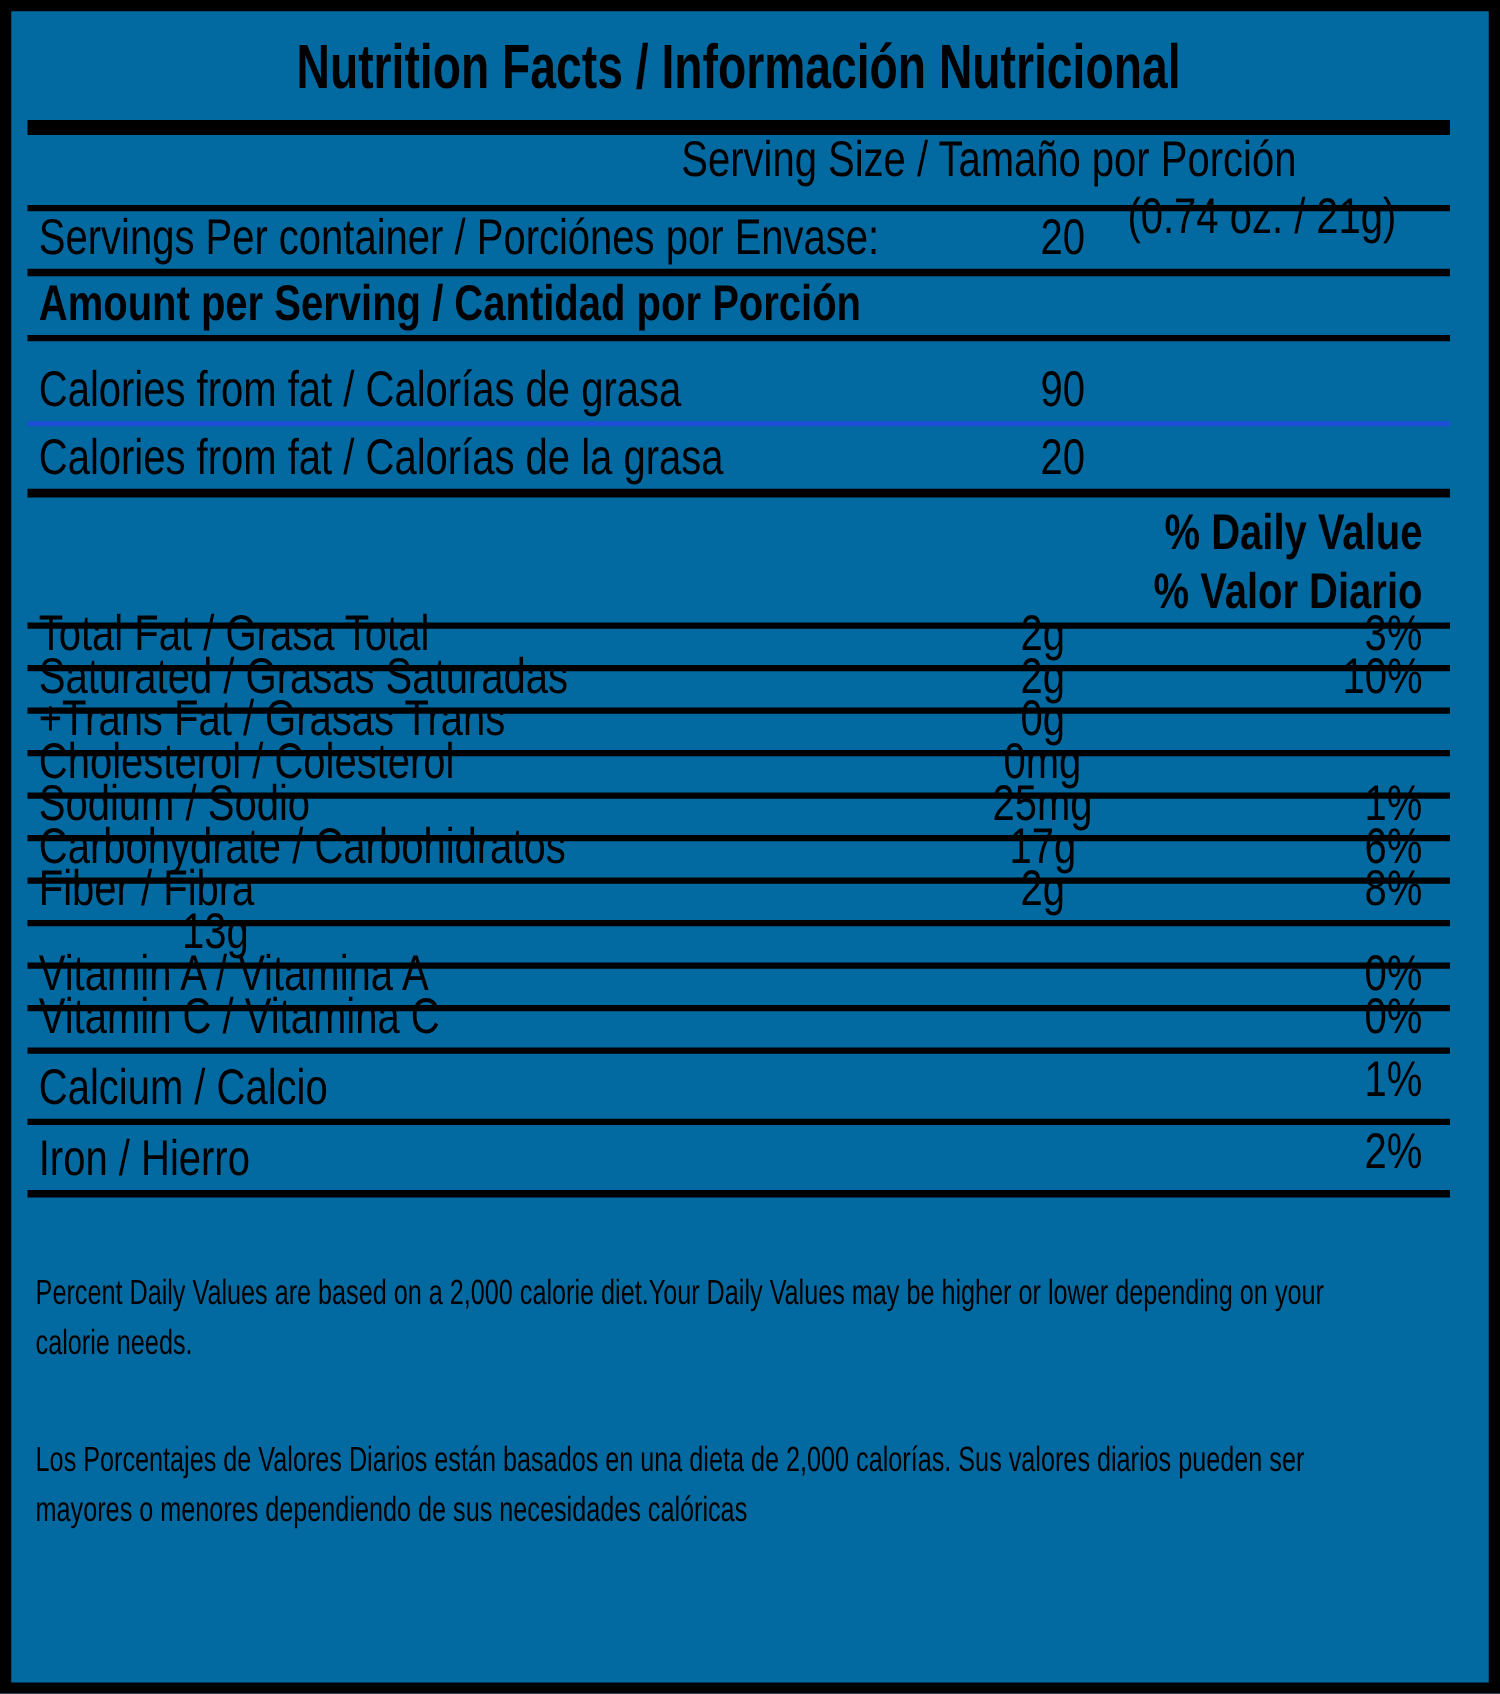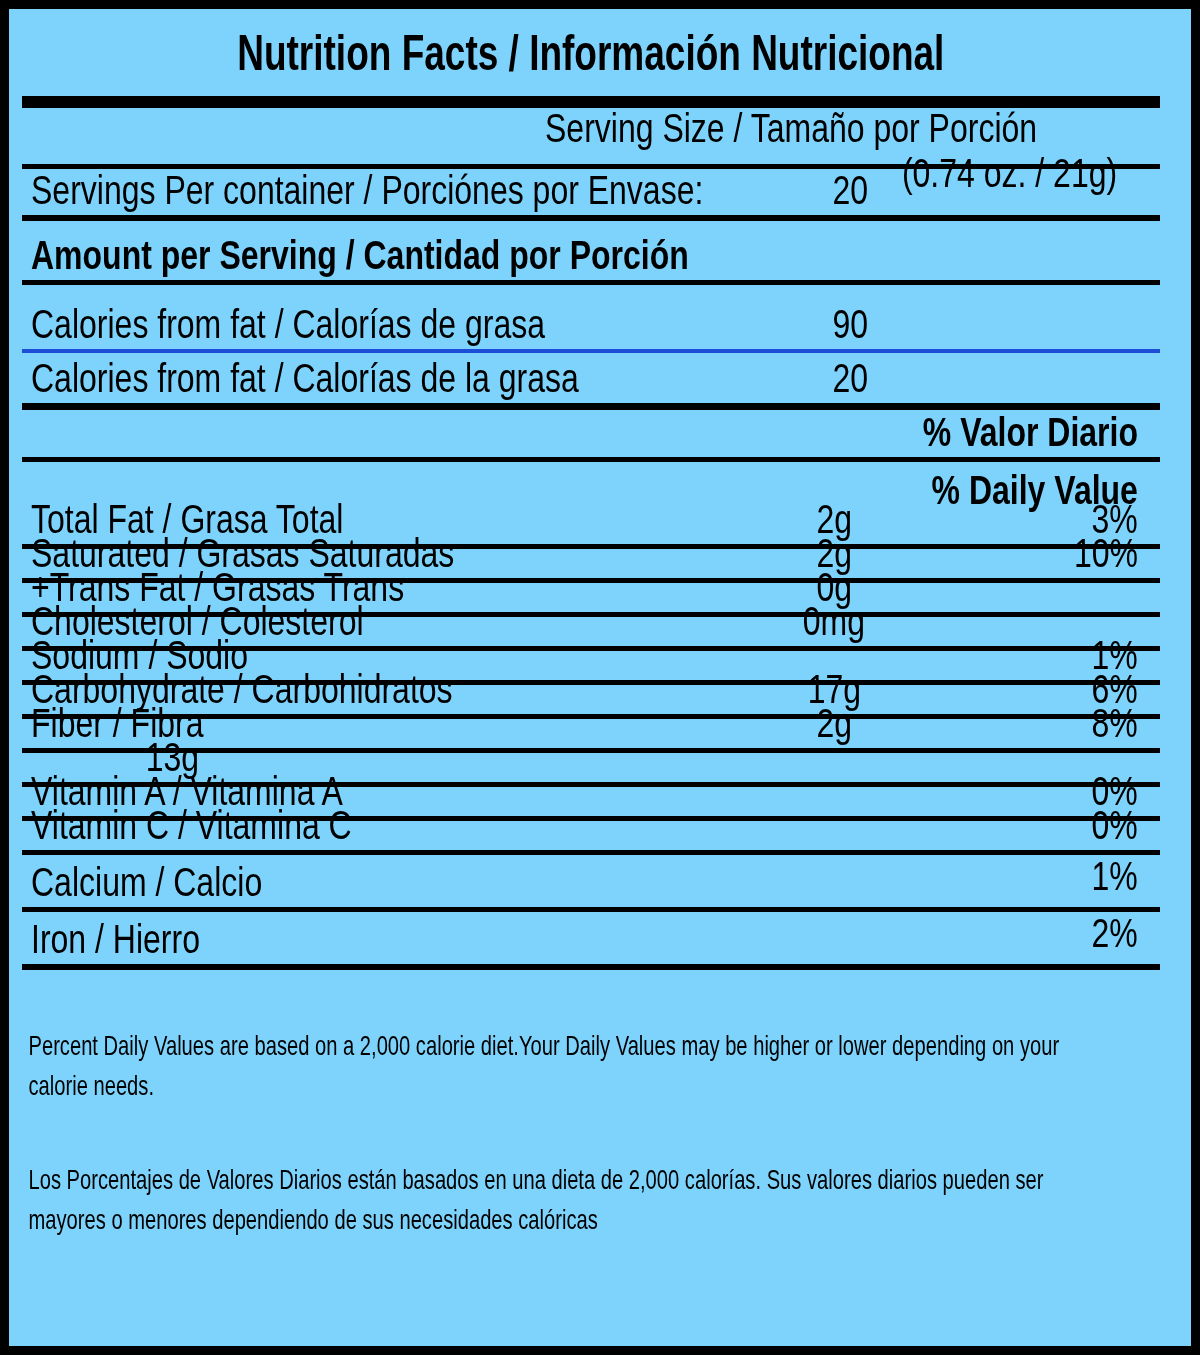--- a/index.html
+++ b/index.html
@@ -4,21 +4,21 @@
 <style>
   * { box-sizing: border-box; margin: 0; padding: 0; }
   html, body { background: #ffffff; }
   body {
     width: 1200px; height: 1355px;
     font-family: "Liberation Sans", sans-serif;
     color: #000;
   }
   .sheet {
     width: 1200px; height: 1355px;
-    background: #7dd3fc;
+    background: #0369a1;
     border: 9px solid #000;
     padding: 0 31px 0 13px;
     overflow: hidden;
   }
   .title-wrap {
     height: 87px;
     display: flex; align-items: center; justify-content: center;
   }
   .title-text {
     display: inline-block; white-space: nowrap;
@@ -40,21 +40,21 @@
     transform: scaleX(0.8);
   }
   .xl { transform-origin: 0 100%; }
   .xc { transform-origin: 50% 100%; }
   .xr { transform-origin: 100% 100%; }
   .bold { font-weight: bold; }
 
   
   .r-serv     { height: 61px; border-bottom: 5px solid #000; flex-direction: column; }
   .r-servings { height: 52px; border-bottom: 6px solid #000; }
-  .r-head     { height: 64px; border-bottom: 5px solid #000; }
+  .r-head     { height: 52px; border-bottom: 5px solid #000; }
   .r-cal1     { height: 68px; border-bottom: 4px solid #1d4ed8; }
   .r-cal2     { height: 57px; border-bottom: 7px solid #000; }
   .r-dv       { height: 53px; }
   .r-vd       { height: 52px; border-bottom: 5px solid #000; }
   .r-std      { height: 34px; border-bottom: 5px solid #000; gap: 16px; }
   .r-ca       { height: 57px; border-bottom: 5px solid #000; }
   .r-fe       { height: 58px; border-bottom: 6px solid #000; }
 
   
   .pct-top { align-self: flex-start; padding-top: 1px; }
@@ -100,26 +100,26 @@
     <div class="c amt"><span class="cx xc">90</span></div>
     <div class="c pct"><span class="cx xr"></span></div>
   </div>
 
   <div class="row r-cal2">
     <div class="c lab"><span class="cx xl">Calories from fat / Calorías de la grasa</span></div>
     <div class="c amt"><span class="cx xc">20</span></div>
     <div class="c pct"><span class="cx xr"></span></div>
   </div>
 
+  <div class="row r-dv">
+    <div class="c dvcell"><span class="cx xr bold">% Daily Value</span></div>
+  </div>
+
   <div class="row r-vd">
     <div class="c dvcell"><span class="cx xr bold">% Valor Diario</span></div>
-  </div>
-
-  <div class="row r-dv">
-    <div class="c dvcell"><span class="cx xr bold">% Daily Value</span></div>
   </div>
 
   <div class="row r-std">
     <div class="c lab"><span class="cx xl">Total Fat / Grasa Total</span></div>
     <div class="c amt"><span class="cx xc">2g</span></div>
     <div class="c pct"><span class="cx xr">3%</span></div>
   </div>
 
   <div class="row r-std">
     <div class="c lab"><span class="cx xl">Saturated / Grasas Saturadas</span></div>
@@ -134,20 +134,21 @@
   </div>
 
   <div class="row r-std">
     <div class="c lab"><span class="cx xl">Cholesterol / Colesterol</span></div>
     <div class="c amt"><span class="cx xc">0mg</span></div>
     <div class="c pct"><span class="cx xr"></span></div>
   </div>
 
   <div class="row r-std">
     <div class="c lab"><span class="cx xl">Sodium / Sodio</span></div>
+    <div class="c amt"><span class="cx xc">25mg</span></div>
     <div class="c pct"><span class="cx xr">1%</span></div>
   </div>
 
   <div class="row r-std">
     <div class="c lab"><span class="cx xl">Carbohydrate / Carbohidratos</span></div>
     <div class="c amt"><span class="cx xc">17g</span></div>
     <div class="c pct"><span class="cx xr">6%</span></div>
   </div>
 
   <div class="row r-std">

